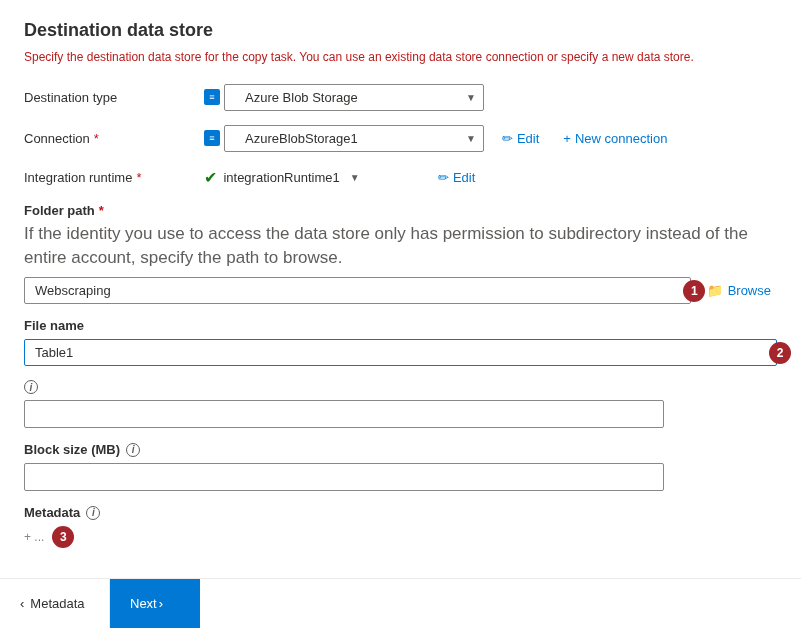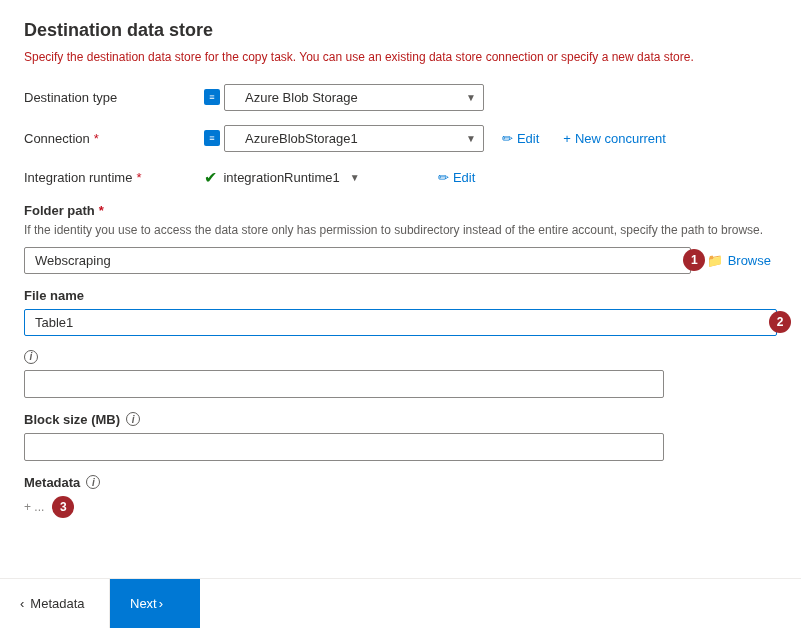--- a/index.html
+++ b/index.html
@@ -140,21 +140,21 @@
       font-size: 13px;
       font-weight: 600;
       color: #323130;
       display: flex;
       align-items: center;
       gap: 4px;
       margin-bottom: 4px;
     }
 
     .folder-hint {
-      font-size: 12px;
+      font-size: 17px;
       color: #605e5c;
       margin-bottom: 8px;
       line-height: 1.4;
     }
 
     .folder-path-row {
       display: flex;
       align-items: center;
       gap: 10px;
       margin-bottom: 14px;
@@ -373,21 +373,21 @@
         <option>AzureBlobStorage1</option>
       </select>
       <span class="select-chevron">▼</span>
     </div>
     <button class="edit-btn">
       <span>✏</span>
       <span>Edit</span>
     </button>
     <button class="new-connection-btn">
       <span>+</span>
-      <span>New concurrent</span>
+      <span>New connection</span>
     </button>
   </div>
 </div>
 
 <div class="form-row">
   <div class="form-label">
     <span>Integration runtime</span>
     <span class="required-star">*</span>
   </div>
   <div class="integration-row">

